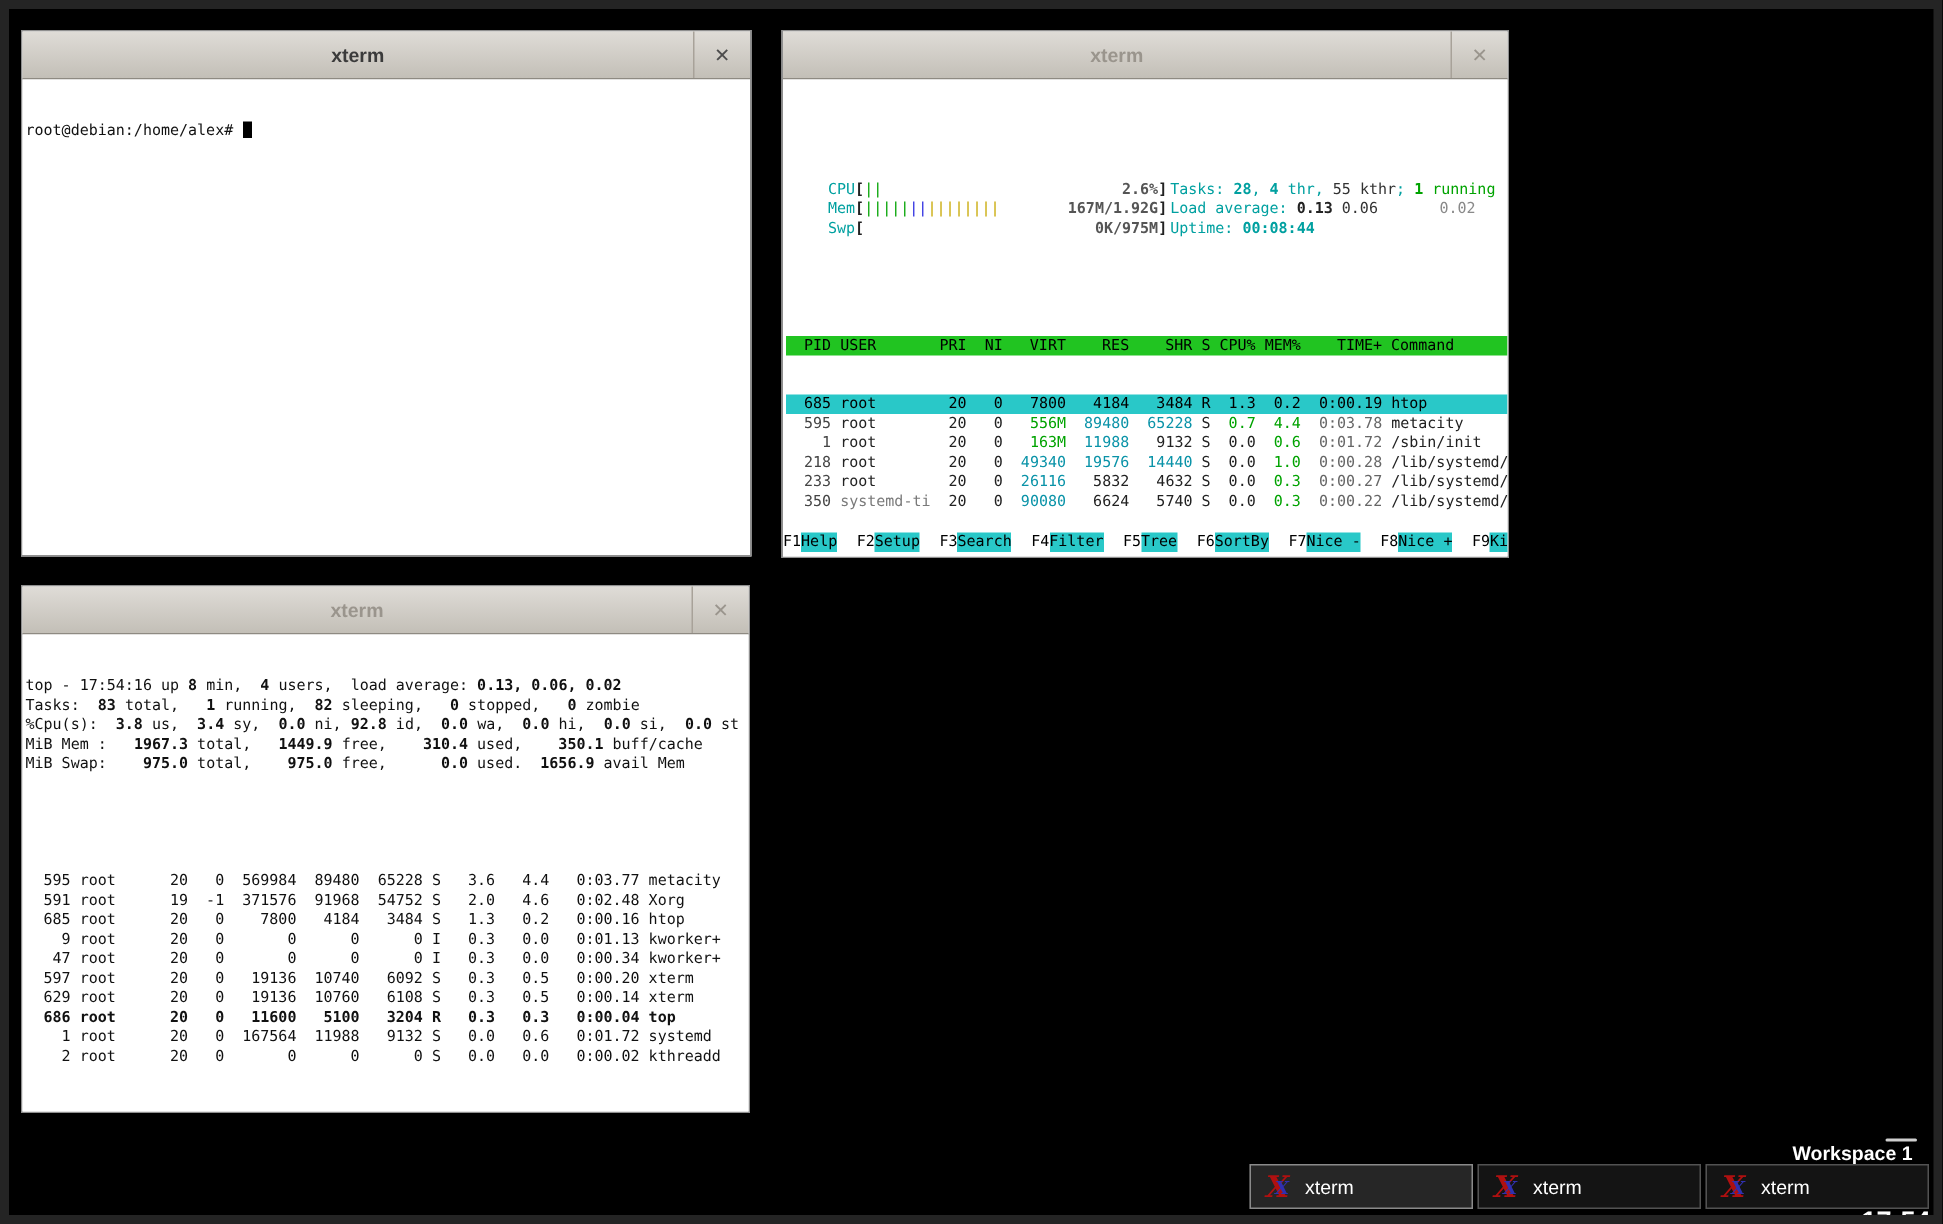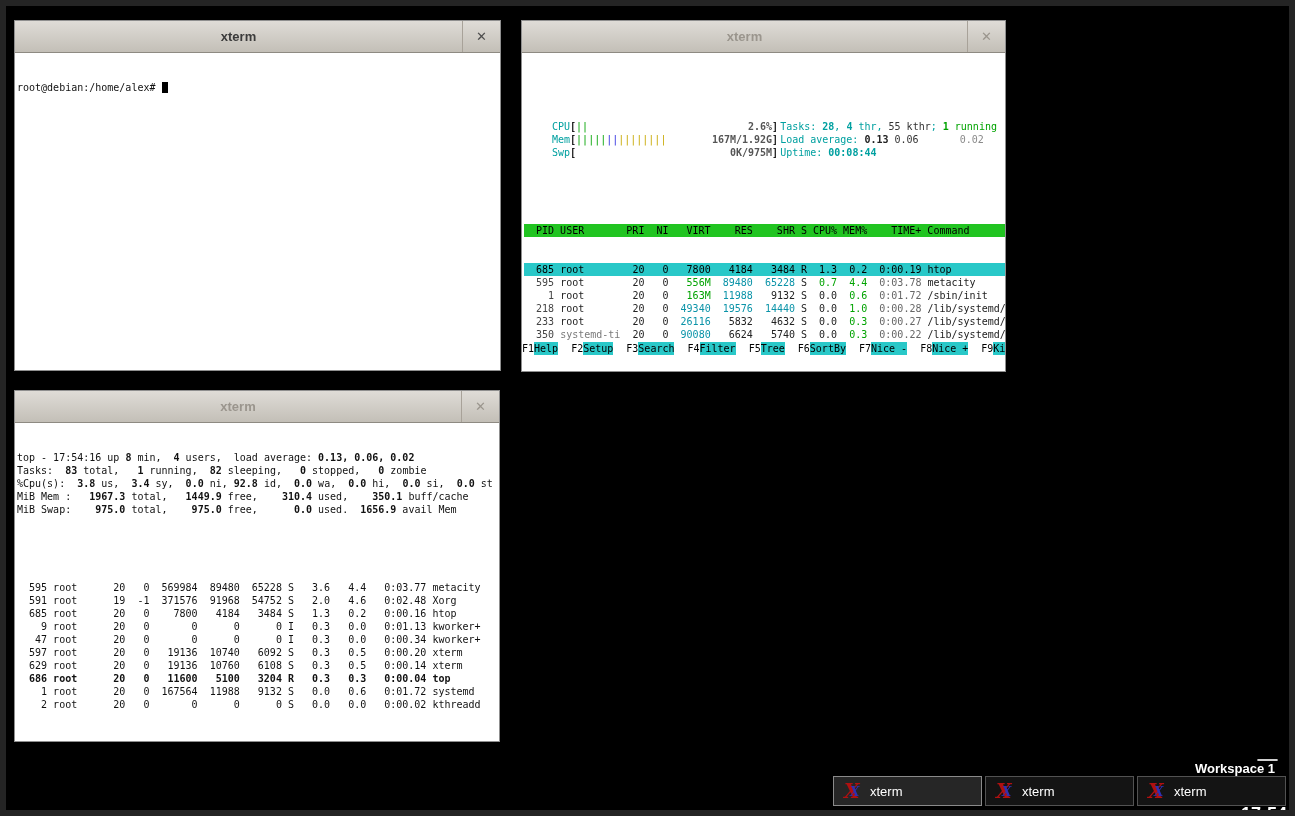--- a/index.html
+++ b/index.html
@@ -73,21 +73,21 @@
   .hrow  { height:13px; cursor:pointer; }
   .hrow.sel { background:var(--htop-selection-bg); }
   .c-sel  { color:#000; }
   .c-pid  { color:#454545; }
   .c-gray { color:#7a7a7a; }
   .c-dark { color:#222; }
   .c-cyan { color:#0a93a8; }
   .c-green{ color:var(--htop-green); }
   .c-time { color:#666; }
 
-  .fbar { position:absolute; left:0; right:0; bottom:16px; height:13px; display:flex;gap:13px; }
+  .fbar { position:absolute; left:0; right:0; bottom:3px; height:13px; display:flex;gap:13px; }
   .fk { display:flex; flex:1; cursor:pointer; }
   .fk-num { color:#000; }
   .fk-label { flex:1; background:var(--htop-selection-bg); color:#000; }
 
   
   .tline { height:13px; }
   .thead { height:13px; background:var(--top-header-bg); color:#fff; }
   .trow  { height:13px; }
   .trow.bold { font-weight:bold; }
 

